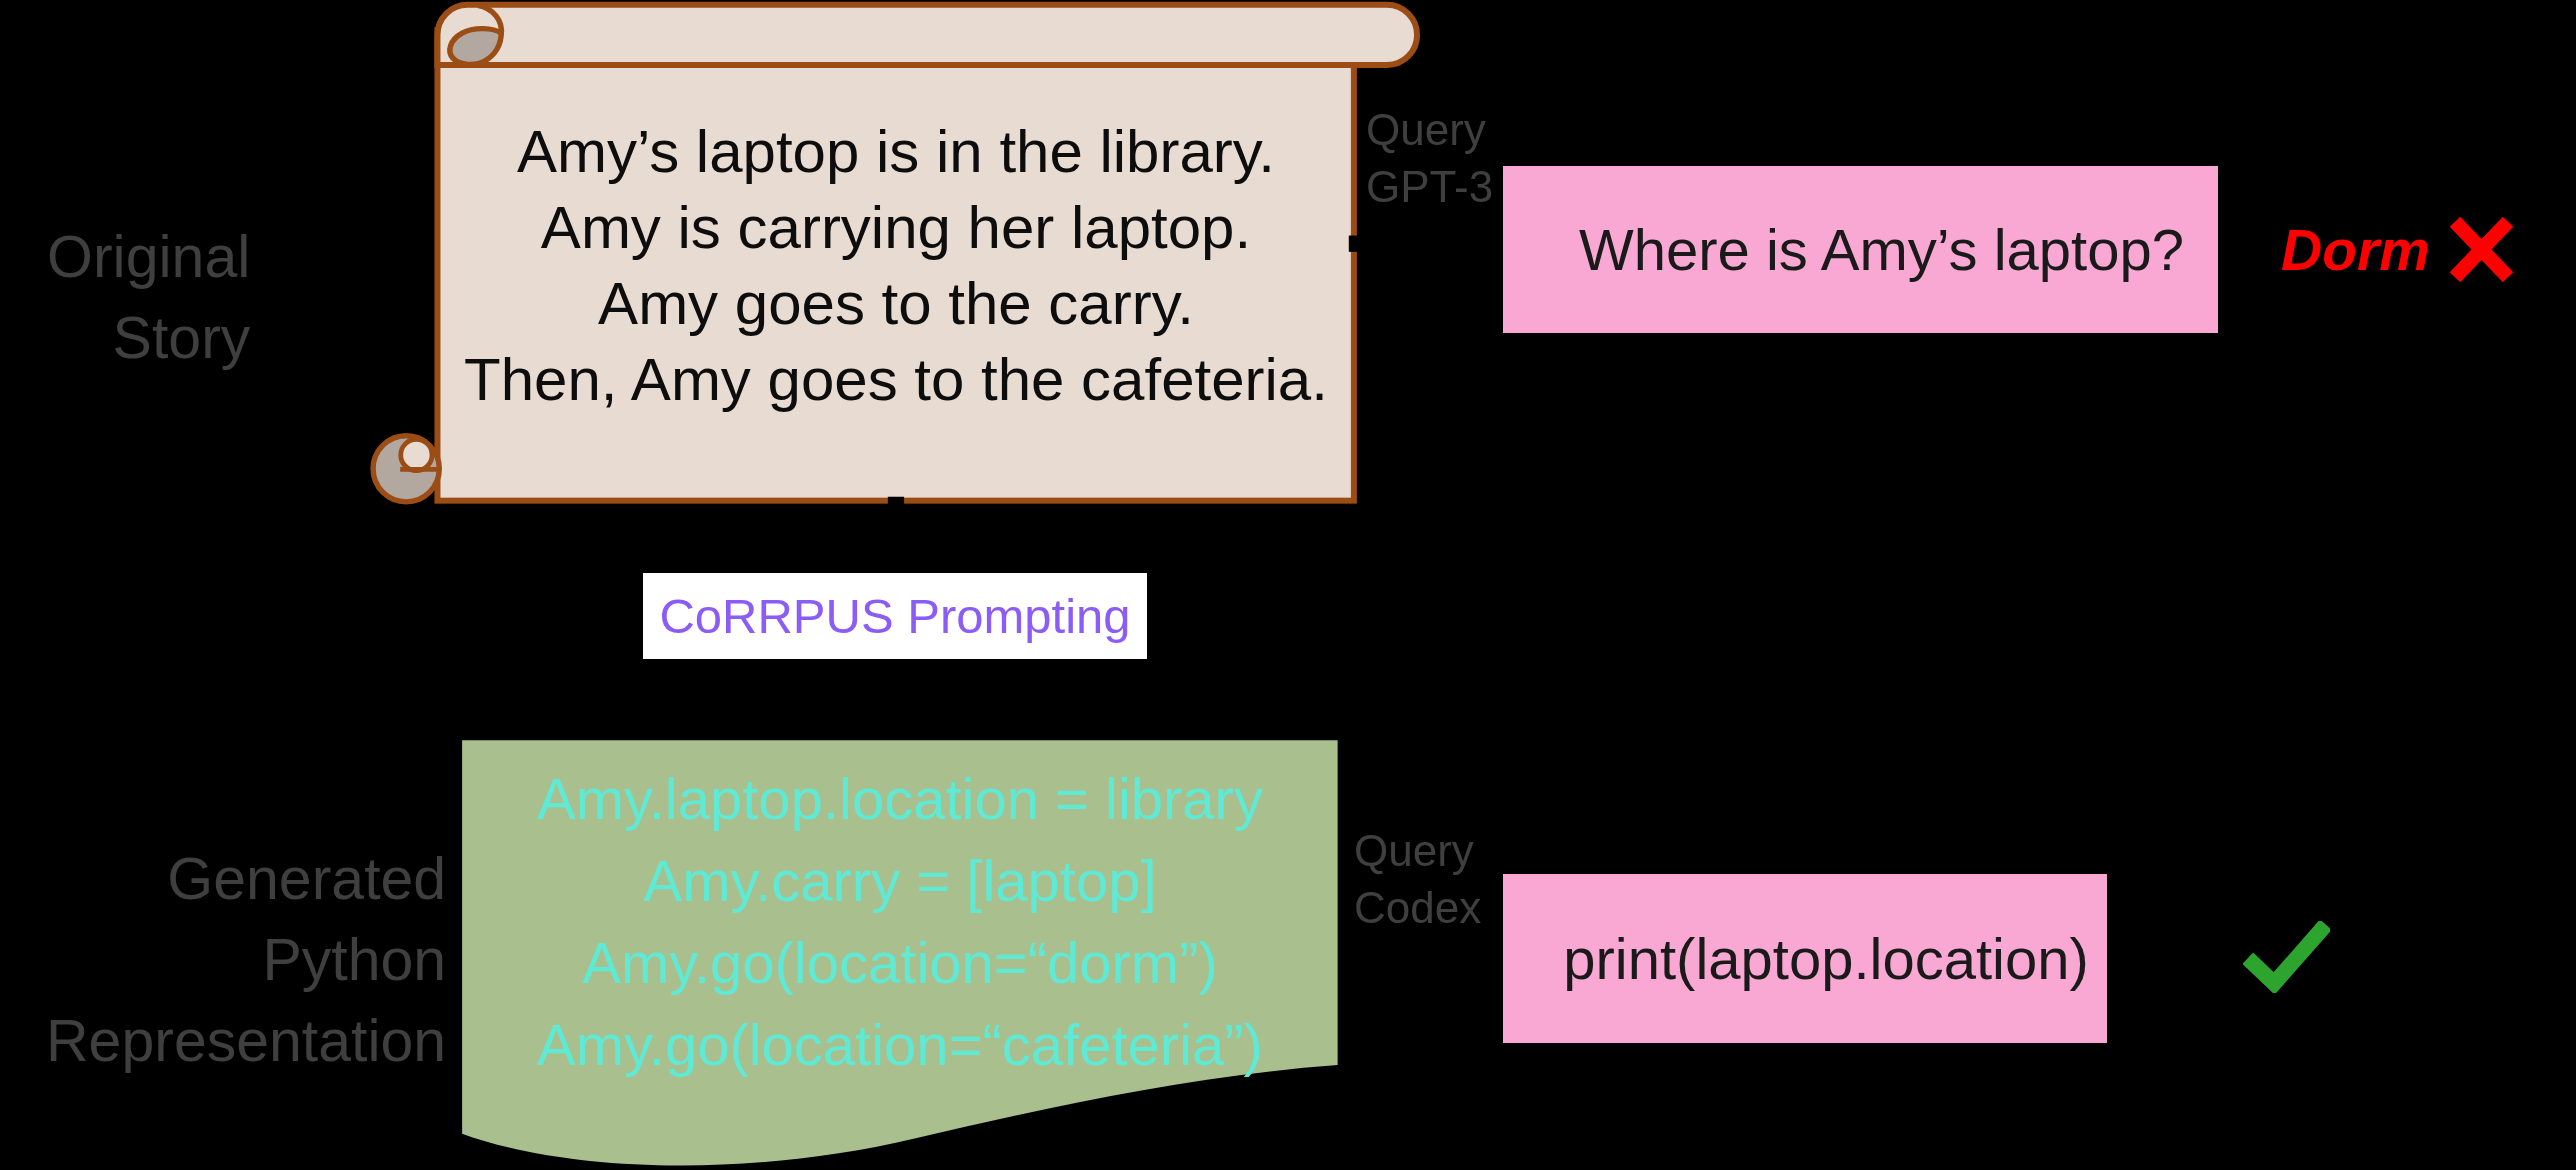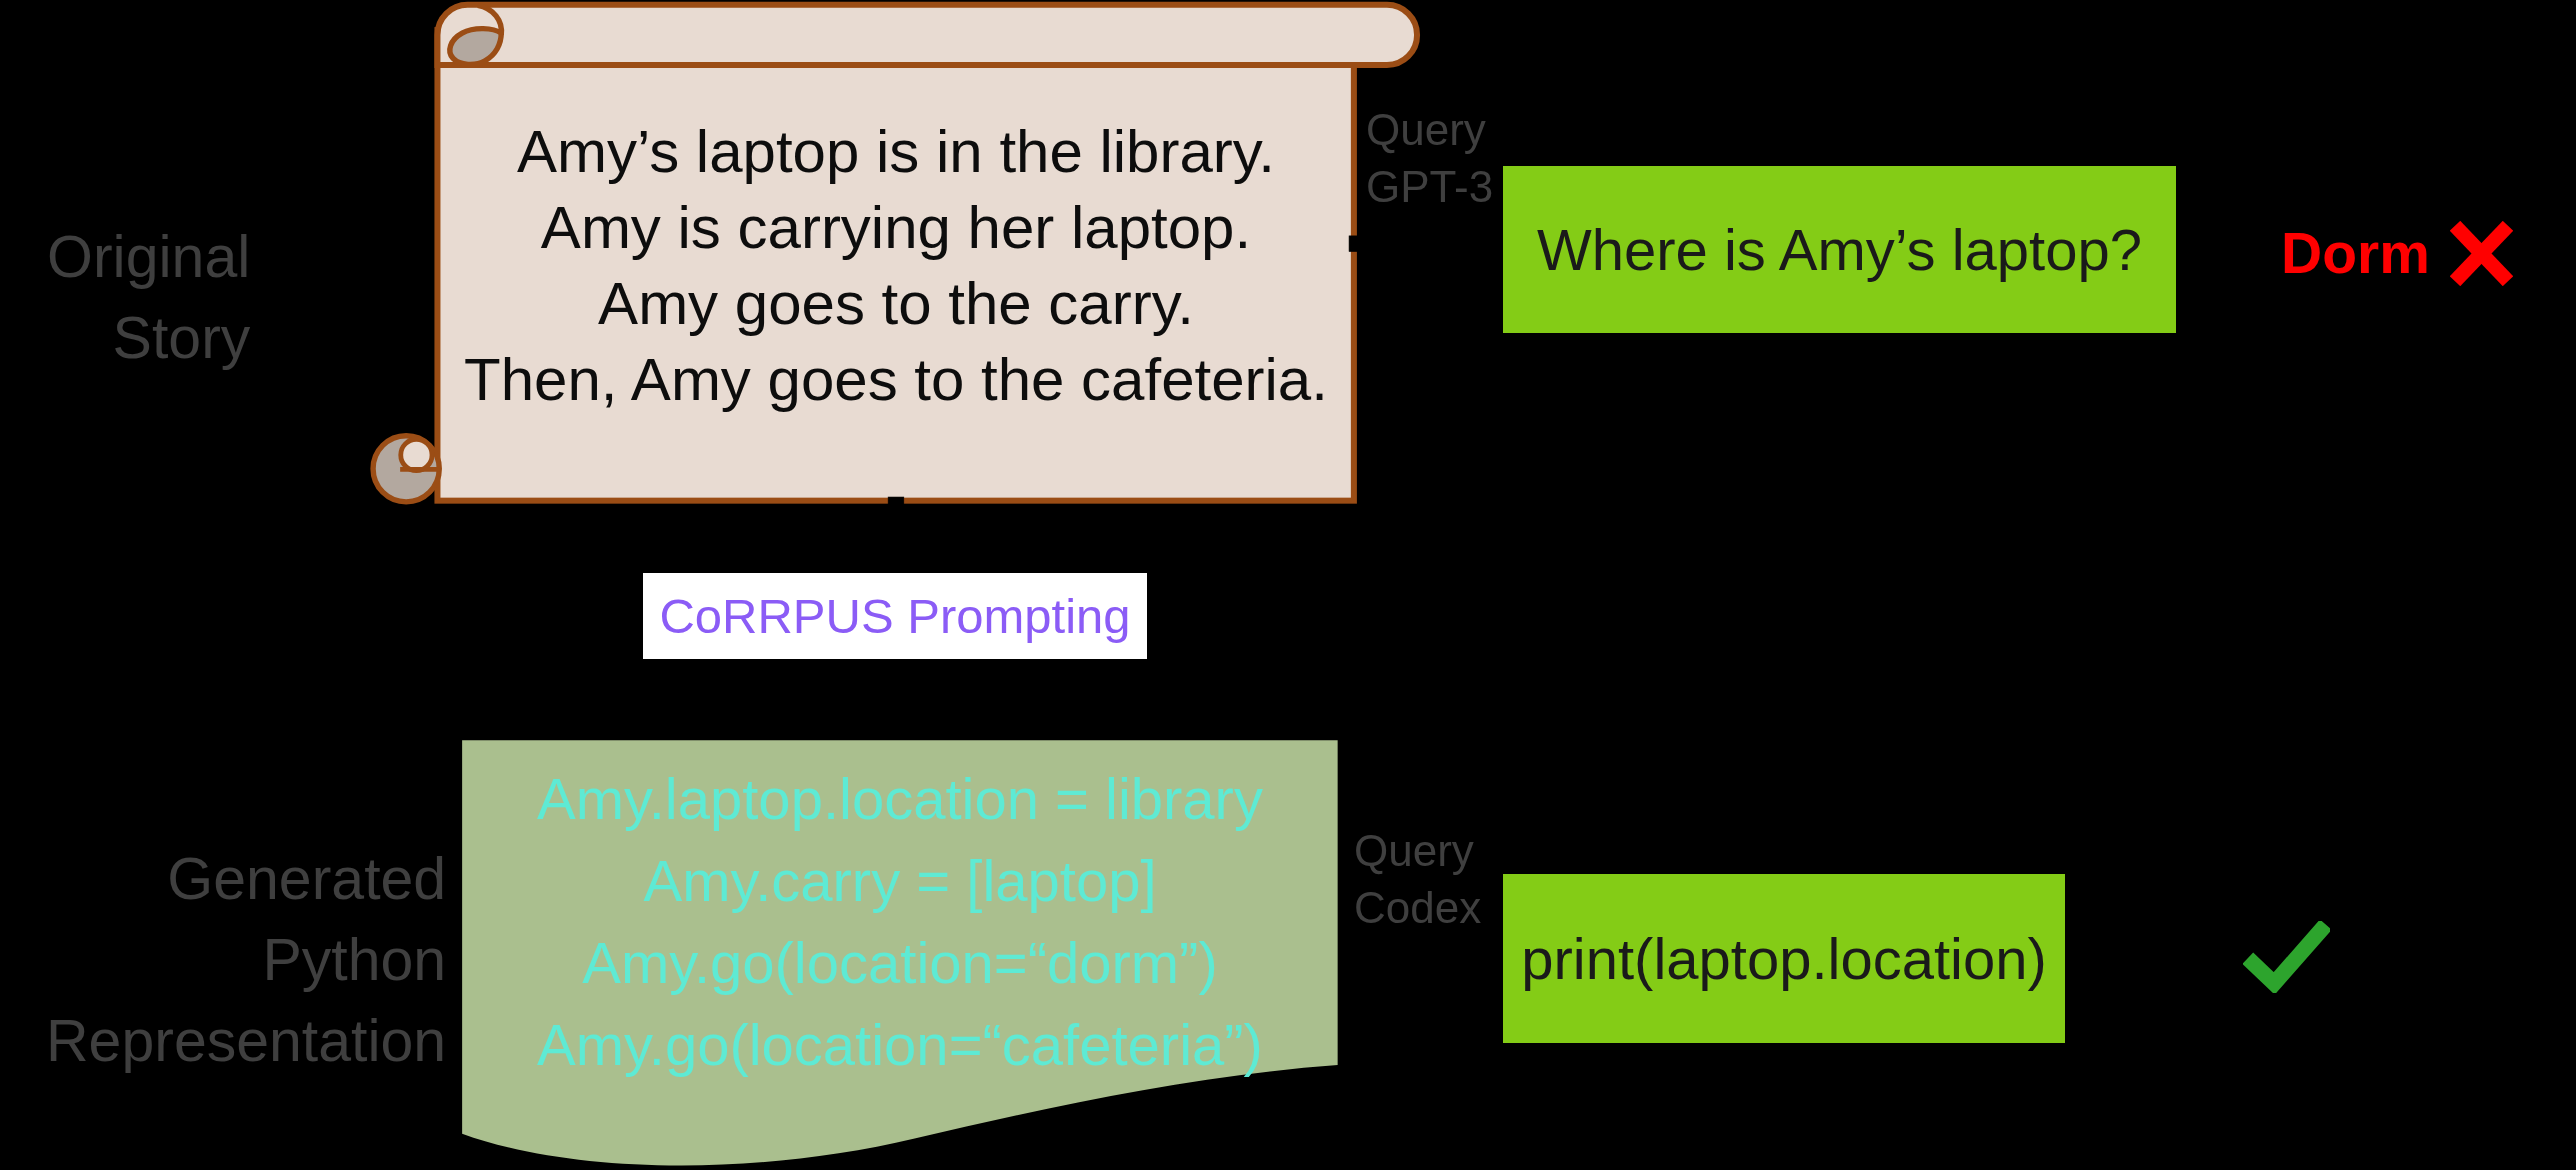--- a/index.html
+++ b/index.html
@@ -23,44 +23,45 @@
   .label-original{left:47px;top:217px;}
   .label-generated{left:46px;top:839px;}
   .query-label{
     color:#3f3f3f;font-size:44px;line-height:57px;text-align:left;
   }
   .query-gpt3{left:1366px;top:101px;}
   .query-codex{left:1354px;top:822px;}
 
   .answer-box{
     position:absolute;z-index:2;
-    background:#84cc16;
+    background:#f9a8d4;
     display:flex;align-items:center;justify-content:center;
-    font-size:58px;color:#1a1a1a;
+    font-size:58px;color:#1a1a1a;padding-left:42px;
   }
   .box-gpt3{left:1503px;top:166px;width:673px;height:167px;}
   .box-codex{left:1503px;top:874px;width:562px;height:169px;}
 
   .prompt-box{
     position:absolute;z-index:2;
     left:643px;top:573px;width:504px;height:86px;
     background:#ffffff;color:#8b5cf6;
     display:flex;align-items:center;justify-content:center;
     font-size:49px;
   }
 
   .code-text{
     left:463px;top:758px;width:874px;
     text-align:center;font-size:58px;line-height:82px;color:#5eead4;
   }
 
   .result{
     position:absolute;z-index:3;
-    display:flex;align-items:center;
+    display:flex;align-items:flex-start;
     font-weight:bold;
+    font-style:italic;
   }
   .result-dorm{left:2281px;top:217px;height:72px;gap:20.5px;color:#ff0000;font-size:57px;}
   .result-cafeteria{left:2243px;top:921px;height:72px;gap:7.2px;color:#2da42d;font-size:57px;}
   .result svg{display:block;}
 </style>
 </head>
 <body>
 
 <div class="canvas">
 

